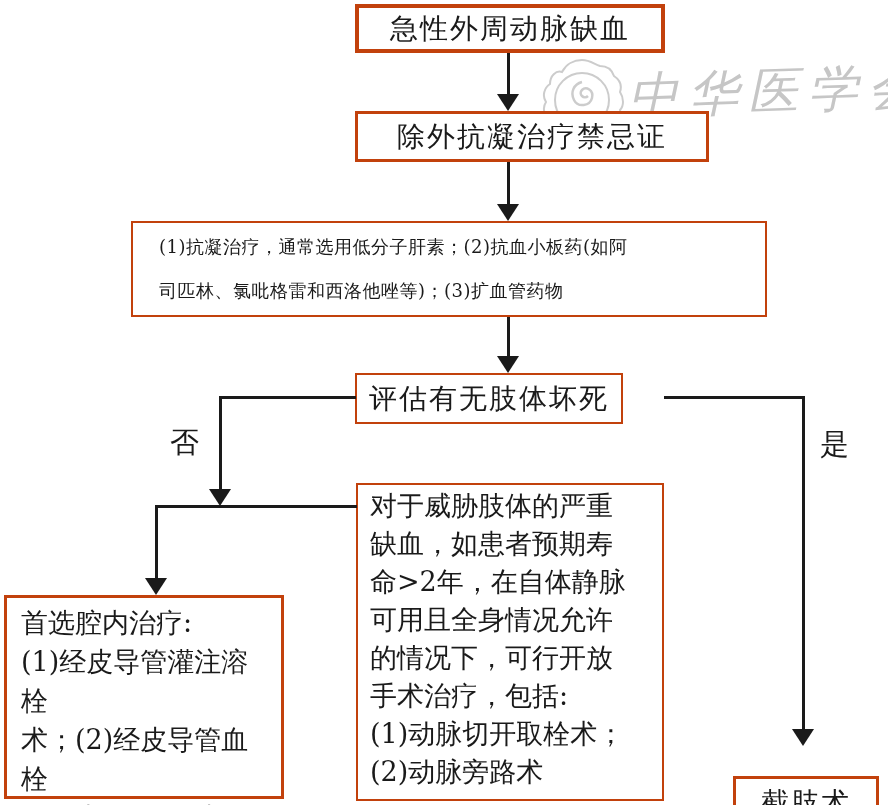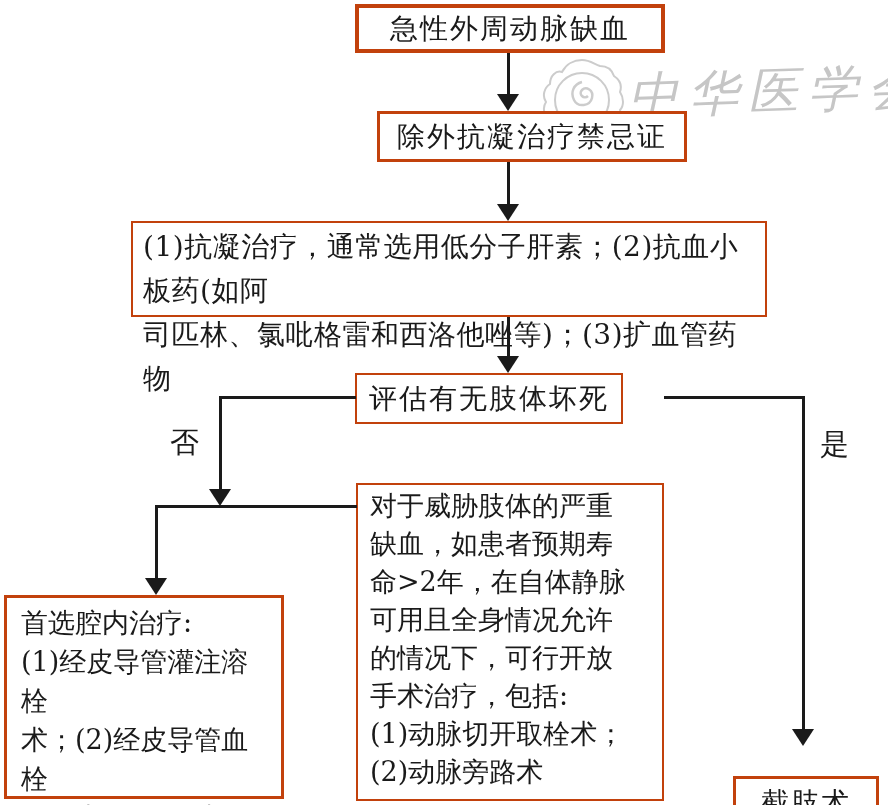--- a/index.html
+++ b/index.html
@@ -29,23 +29,23 @@
     align-items: center;
     justify-content: center;
     text-align: center;
     letter-spacing: 2px;
   }
   .node.multiline {
     white-space: pre-line;
     text-align: left;
   }
   #node-start        { left: 355px; top: 4px;   width: 310px; height: 49px; border-width: 4px; }
-  #node-exclude      { left: 355px; top: 111px; width: 310px; height: 51px; border-width: 3px; margin-left: 22px; }
+  #node-exclude      { left: 355px; top: 111px; width: 354px; height: 51px; border-width: 3px; }
   #node-drugs        { left: 131px; top: 221px; width: 636px; height: 96px;
-                       font-size: 28px; line-height: 44px; padding: 2px 10px; letter-spacing: 0.5px; }
+                       font-size: 18px; line-height: 44px; padding: 2px 26px; letter-spacing: 0.5px; }
   #node-evaluate     { left: 355px; top: 373px; width: 268px; height: 51px; }
   #node-endovascular { left: 4px;   top: 595px; width: 280px; height: 204px; border-width: 3px;
                        font-size: 27px; line-height: 39px; padding: 5px 14px; }
   #node-opensurgery  { left: 356px; top: 483px; width: 308px; height: 318px;
                        font-size: 27px; line-height: 38px; padding: 2px 12px; }
   #node-amputation   { left: 733px; top: 776px; width: 146px; height: 53px; border-width: 3px; }
 
   
   .line {
     position: absolute;

